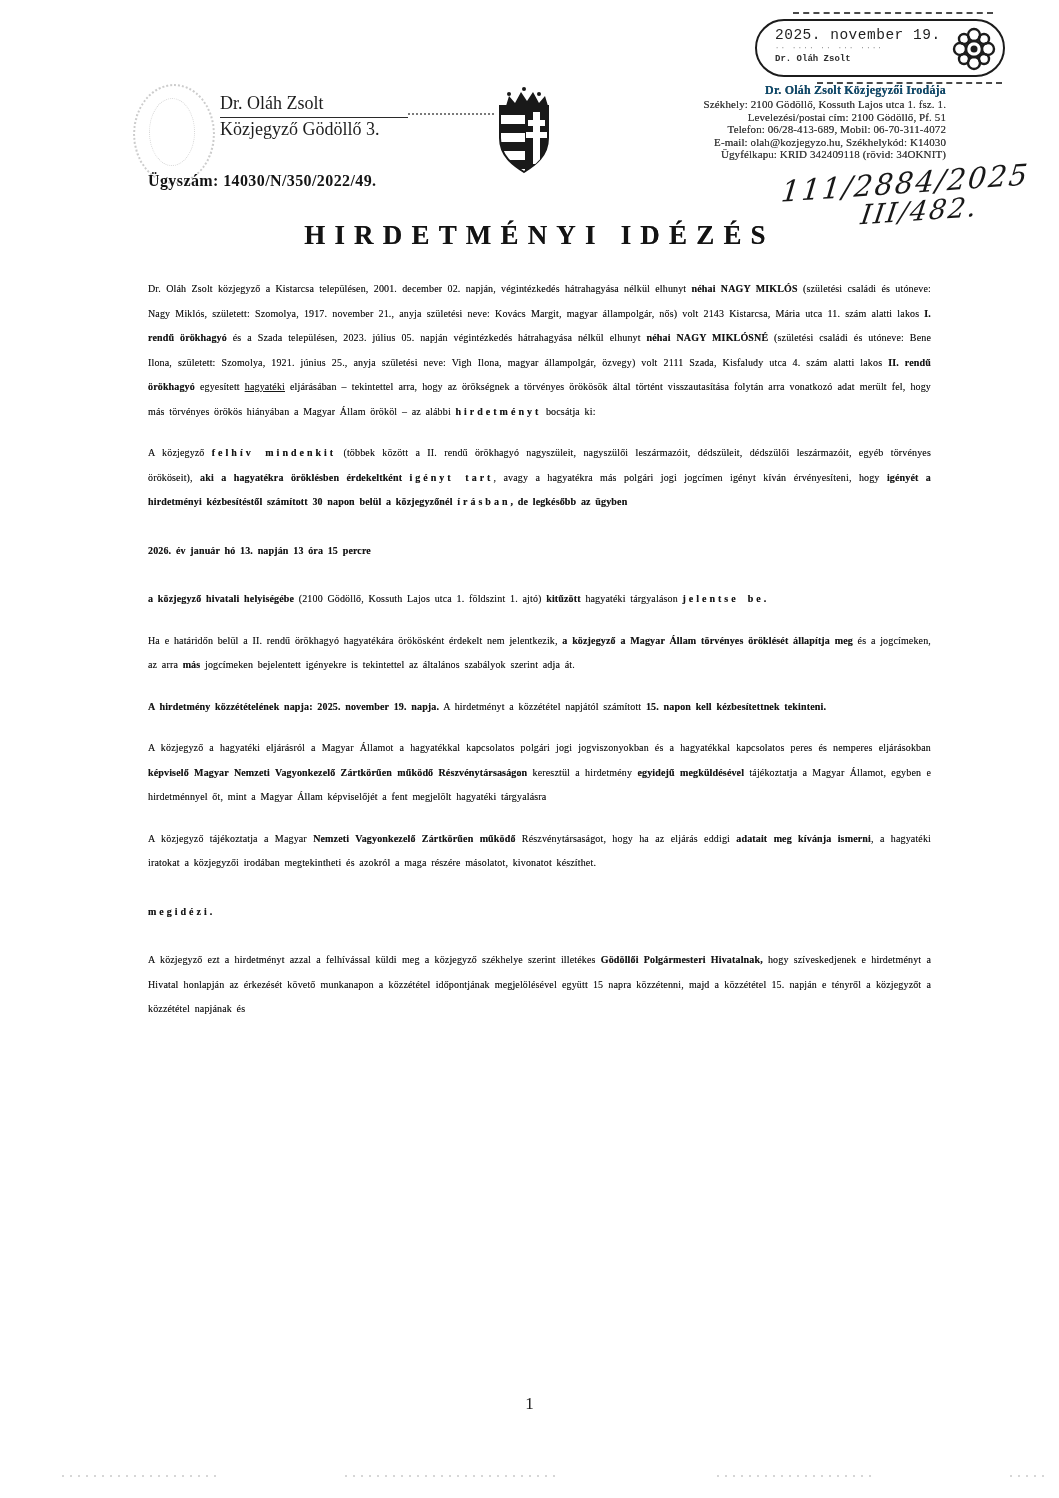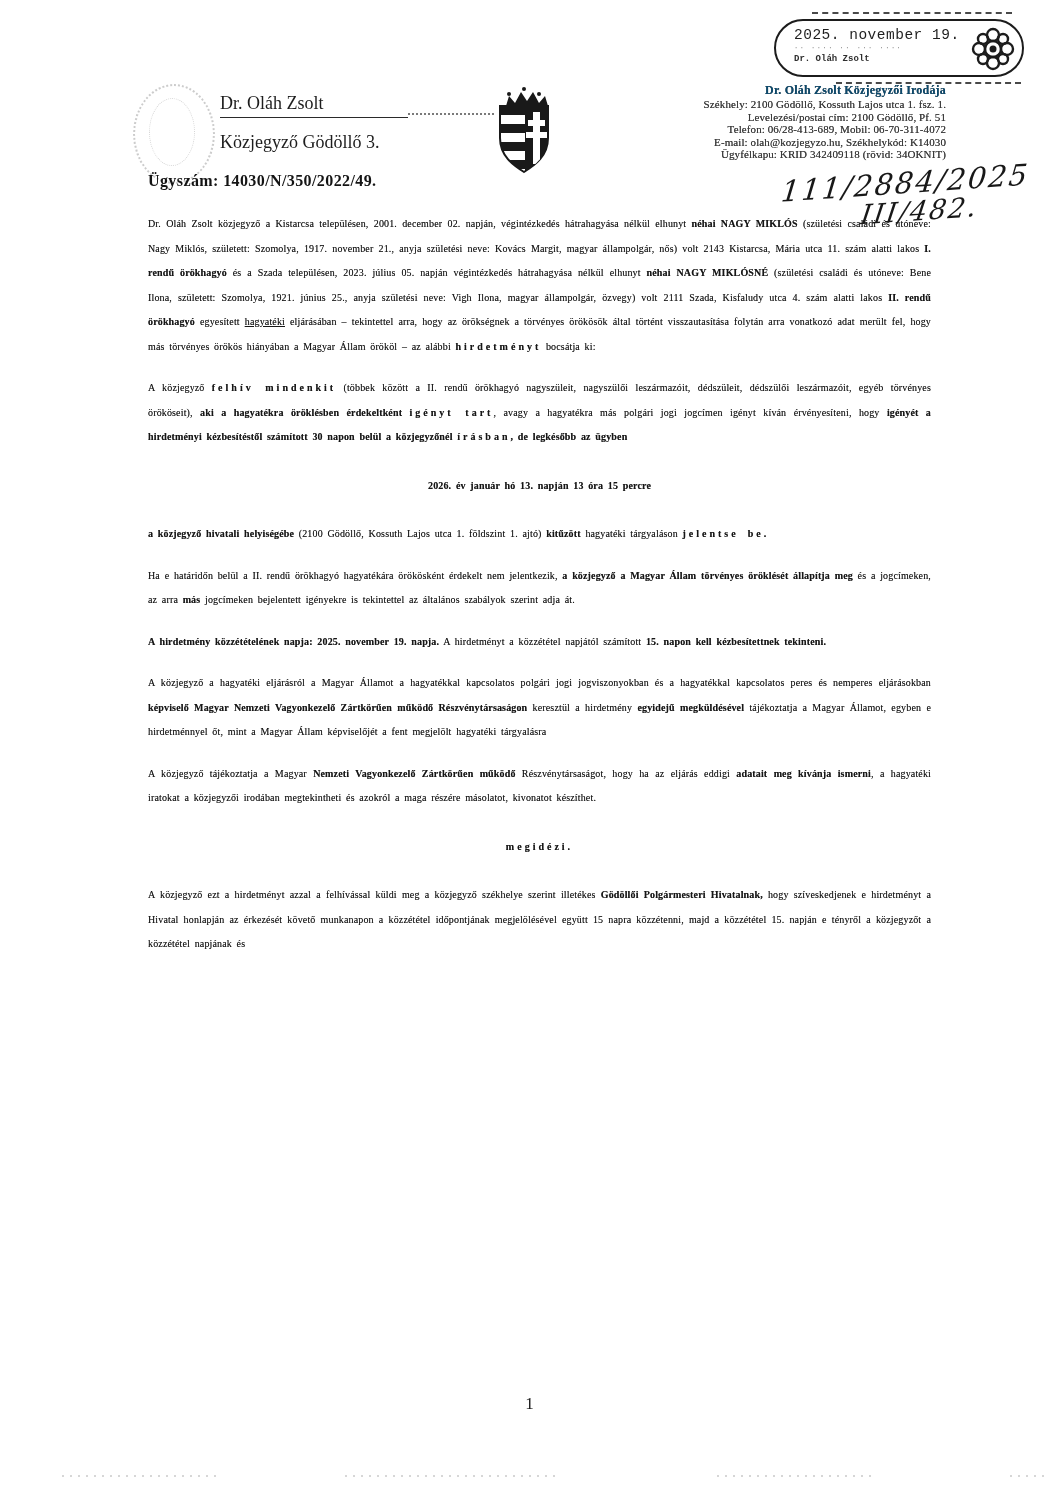--- a/index.html
+++ b/index.html
@@ -26,33 +26,33 @@
 
   .notary-name-block{position:absolute;left:220px;top:93px;font-size:18px;color:#1d1d1d;}
   .notary-name{
     display:inline-block;border-bottom:1.6px solid #2a2a2a;
     padding:0 38px 3px 0;min-width:150px;
   }
   .notary-name-block .dotline{
     display:inline-block;width:86px;border-bottom:2px dotted #7a7a7a;
     vertical-align:bottom;margin-bottom:3px;
   }
-  .notary-title{margin-top:14px;}
+  .notary-title{margin-top:1px;}
 
   .coat-of-arms{position:absolute;left:492px;top:76px;width:64px;height:104px;}
 
   .office-block{
     position:absolute;left:690px;top:83px;width:256px;text-align:right;
     color:#3a3a3a;text-shadow:0 0 .6px rgba(40,40,40,.8);
   }
   .office-name{font-size:12px;font-weight:bold;color:#0c4a6e;letter-spacing:.2px;}
   .office-line{font-size:11px;line-height:12.5px;letter-spacing:.1px;}
 
   .received-stamp{
-    position:absolute;left:774px;top:19px;width:250px;height:58px;
+    position:absolute;left:755px;top:19px;width:250px;height:58px;
     border:2.5px solid #1c1c1c;border-radius:30px;
     box-sizing:border-box;background:#fff;
   }
   .received-stamp::before{
     content:"";position:absolute;left:36px;top:-9px;width:200px;
     border-top:2.5px dashed #2a2a2a;opacity:.85;
   }
   .received-stamp::after{
     content:"";position:absolute;left:60px;bottom:-9px;width:185px;
     border-top:2.5px dashed #2a2a2a;opacity:.85;
@@ -82,21 +82,21 @@
   .doc-title{
     text-align:center;font-size:27px;font-weight:bold;
     letter-spacing:.34em;margin:8px 0 26px 0;color:#131313;
     text-shadow:0 0 .4px rgba(0,0,0,.6);
   }
   .para{
     font-size:10px;line-height:24.5px;margin:0 0 17px 0;
     text-align:justify;word-spacing:2px;letter-spacing:.15px;
     text-shadow:0 0 .35px rgba(20,20,20,.55);
   }
-  .para.center{text-align:center;margin:24px 0 24px 0;}
+  .para.center{text-align:left;margin:24px 0 24px 0;}
   .b{font-weight:bold;}
   .u{text-decoration:underline;}
   .sp{letter-spacing:.3em;word-spacing:.35em;}
 
   .page-number{
     position:absolute;left:0;right:0;bottom:84px;
     text-align:center;font-size:17px;color:#1a1a1a;
   }
   .footer-noise{position:absolute;bottom:20px;left:0;right:0;height:4px;opacity:.4;}
   .footer-noise span{
@@ -182,20 +182,21 @@
 
     <div class="handwritten">
       <div class="hw1">111/2884/2025</div>
       <div class="hw2">III/482.</div>
     </div>
 
     <div class="case-number">Ügyszám: 14030/N/350/2022/49.</div>
   </div>
 
   <div class="doc-body">
+    <div class="doc-title">HIRDETMÉNYI IDÉZÉS</div>
 
     <p class="para"><span>Dr. Oláh Zsolt közjegyző a Kistarcsa településen, 2001. december 02. napján, végintézkedés hátrahagyása nélkül elhunyt </span><span class="b">néhai NAGY MIKLÓS</span><span> (születési családi és utóneve: Nagy Miklós, született: Szomolya, 1917. november 21., anyja születési neve: Kovács Margit, magyar állampolgár, nős) volt 2143 Kistarcsa, Mária utca 11. szám alatti lakos </span><span class="b">I. rendű örökhagyó</span><span> és a Szada településen, 2023. július 05. napján végintézkedés hátrahagyása nélkül elhunyt </span><span class="b">néhai NAGY MIKLÓSNÉ</span><span> (születési családi és utóneve: Bene Ilona, született: Szomolya, 1921. június 25., anyja születési neve: Vigh Ilona, magyar állampolgár, özvegy) volt 2111 Szada, Kisfaludy utca 4. szám alatti lakos </span><span class="b">II. rendű örökhagyó</span><span> egyesített </span><span class="u">hagyatéki</span><span> eljárásában – tekintettel arra, hogy az örökségnek a törvényes örökösök által történt visszautasítása folytán arra vonatkozó adat merült fel, hogy más törvényes örökös hiányában a Magyar Állam örököl – az alábbi </span><span class="b sp">hirdetményt</span><span> bocsátja ki:</span></p>
     <p class="para"><span>A közjegyző </span><span class="b sp">felhív mindenkit</span><span> (többek között a II. rendű örökhagyó nagyszüleit, nagyszülői leszármazóit, dédszüleit, dédszülői leszármazóit, egyéb törvényes örököseit), </span><span class="b">aki a hagyatékra öröklésben érdekeltként </span><span class="b sp">igényt tart</span><span>, avagy a hagyatékra más polgári jogi jogcímen igényt kíván érvényesíteni, hogy </span><span class="b">igényét a hirdetményi kézbesítéstől számított 30 napon belül a közjegyzőnél </span><span class="b sp">írásban</span><span class="b">, de legkésőbb az ügyben</span></p>
     <p class="para center"><span class="b">2026. év január hó 13. napján 13 óra 15 percre</span></p>
     <p class="para"><span class="b">a közjegyző hivatali helyiségébe</span><span> (2100 Gödöllő, Kossuth Lajos utca 1. földszint 1. ajtó) </span><span class="b">kitűzött</span><span> hagyatéki tárgyaláson </span><span class="b sp">jelentse be.</span></p>
     <p class="para"><span>Ha e határidőn belül a II. rendű örökhagyó hagyatékára örökösként érdekelt nem jelentkezik, </span><span class="b">a közjegyző a Magyar Állam törvényes öröklését állapítja meg</span><span> és a jogcímeken, az arra </span><span class="b">más</span><span> jogcímeken bejelentett igényekre is tekintettel az általános szabályok szerint adja át.</span></p>
     <p class="para"><span class="b">A hirdetmény közzétételének napja: 2025. november 19. napja.</span><span> A hirdetményt a közzététel napjától számított </span><span class="b">15. napon kell kézbesítettnek tekinteni.</span></p>
     <p class="para"><span>A közjegyző a hagyatéki eljárásról a Magyar Államot a hagyatékkal kapcsolatos polgári jogi jogviszonyokban és a hagyatékkal kapcsolatos peres és nemperes eljárásokban </span><span class="b">képviselő Magyar Nemzeti Vagyonkezelő Zártkörűen működő Részvénytársaságon</span><span> keresztül a hirdetmény </span><span class="b">egyidejű megküldésével</span><span> tájékoztatja a Magyar Államot, egyben e hirdetménnyel őt, mint a Magyar Állam képviselőjét a fent megjelölt hagyatéki tárgyalásra</span></p>
     <p class="para"><span>A közjegyző tájékoztatja a Magyar </span><span class="b">Nemzeti Vagyonkezelő Zártkörűen működő</span><span> Részvénytársaságot, hogy ha az eljárás eddigi </span><span class="b">adatait meg kívánja ismerni</span><span>, a hagyatéki iratokat a közjegyzői irodában megtekintheti és azokról a maga részére másolatot, kivonatot készíthet.</span></p>
     <p class="para center"><span class="b sp">megidézi.</span></p>

